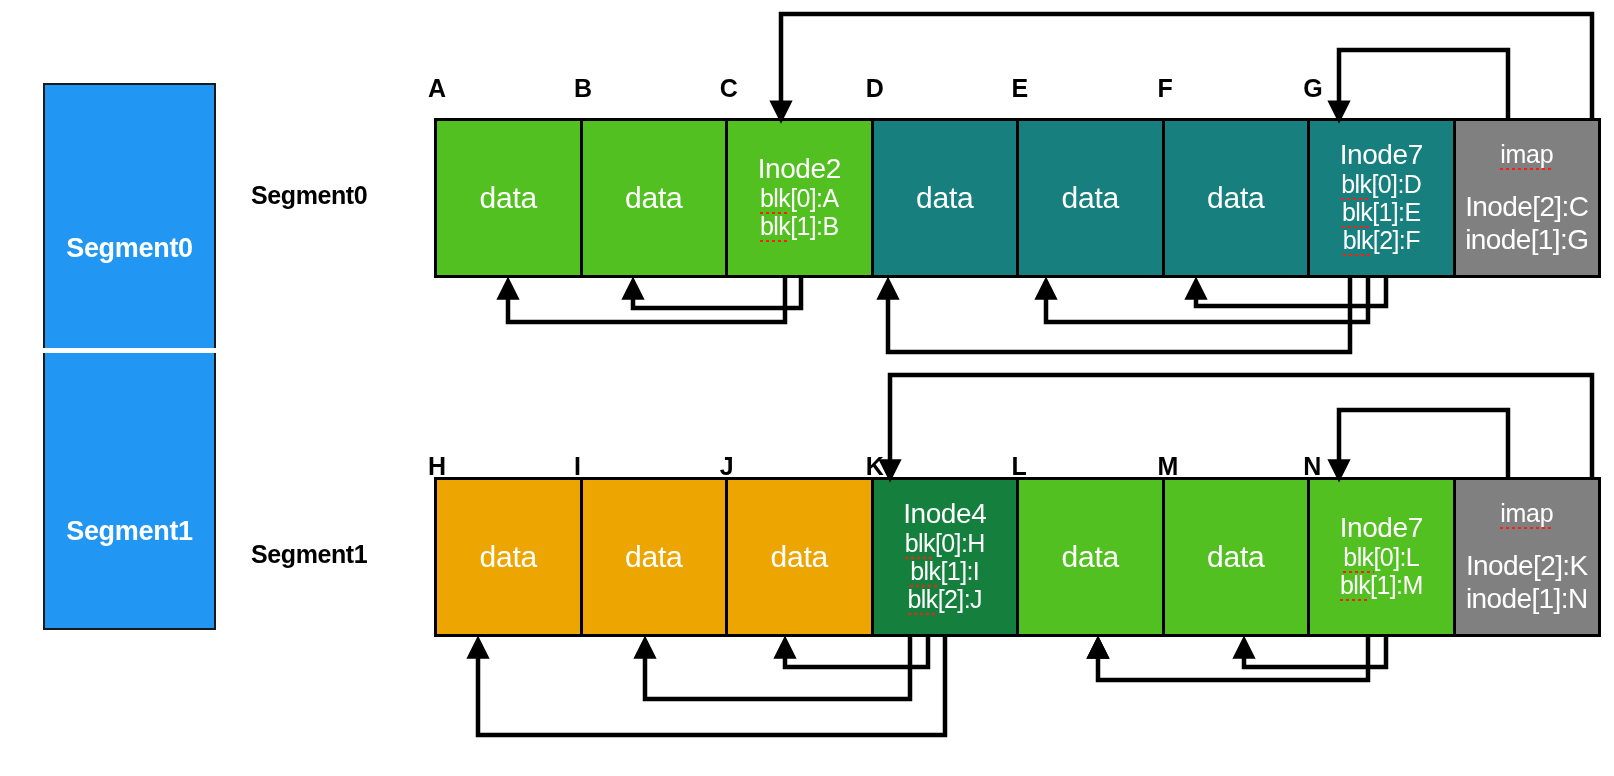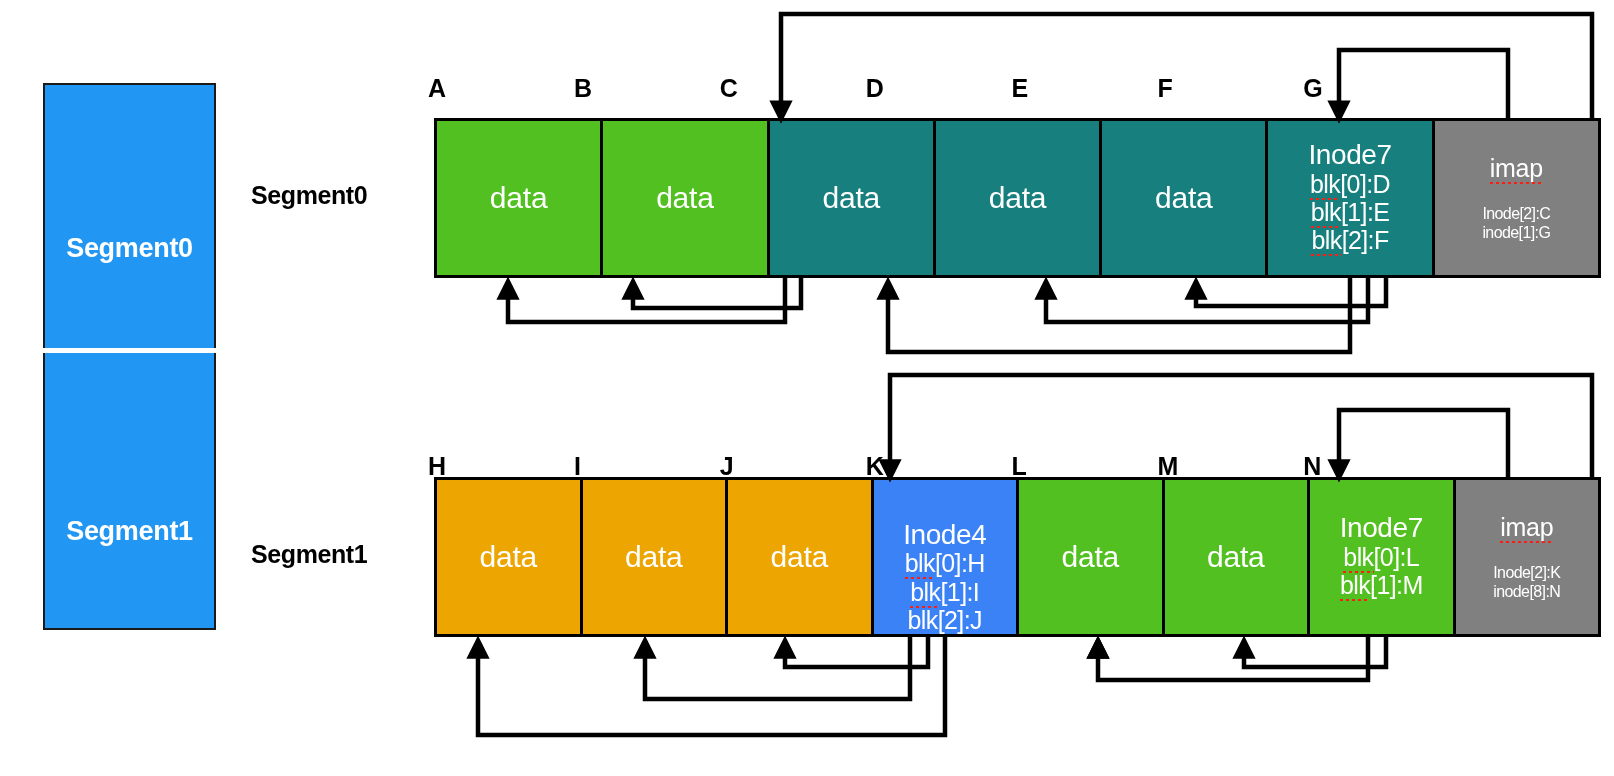--- a/index.html
+++ b/index.html
@@ -42,21 +42,21 @@
   .cell:last-child{border-right:none;}
 
   .cell .data-txt{color:#ffffff;font-size:30px;letter-spacing:-0.2px;}
 
   .cell .inode-title{color:#ffffff;font-size:28px;line-height:1.02;
                      letter-spacing:-0.4px;}
   .cell .blkline{color:#ffffff;font-size:25px;line-height:1.13;
                  letter-spacing:-0.6px;white-space:nowrap;}
   .cell .imap-title{color:#ffffff;font-size:25px;letter-spacing:-0.3px;
                     margin-bottom:22px;}
-  .cell .imapline{color:#ffffff;font-size:16px;line-height:1.15;
+  .cell .imapline{color:#ffffff;font-size:28px;line-height:1.15;
                   letter-spacing:-0.6px;white-space:nowrap;}
 
   
   .sq{position:relative;}
   .sq::after{content:"";position:absolute;left:0;right:0;bottom:-2px;height:2px;
              background-image:linear-gradient(to right,#ff1d12 0 3px,
                              transparent 3px 6px);
              background-size:6px 2px;background-repeat:repeat-x;}
 
   svg.wires{position:absolute;left:0;top:0;width:1614px;height:776px;
@@ -97,20 +97,25 @@
       <div class="blk-letter" style="left: 1303.25px; top: 452px;">N</div>
     </div>
 
   <div class="row" id="row0">
       <div class="cell" style="background: rgb(83, 192, 33);">
         <div class="data-txt">data</div>
       </div>
       <div class="cell" style="background: rgb(83, 192, 33);">
         <div class="data-txt">data</div>
       </div>
+      <div class="cell" style="background: rgb(83, 192, 33);">
+        <div class="inode-title">Inode2</div>
+        <div class="blkline"><span class="sq">blk</span>[0]:A</div>
+        <div class="blkline"><span class="sq">blk</span>[1]:B</div>
+      </div>
       <div class="cell" style="background: rgb(23, 128, 126);">
         <div class="data-txt">data</div>
       </div>
       <div class="cell" style="background: rgb(23, 128, 126);">
         <div class="data-txt">data</div>
       </div>
       <div class="cell" style="background: rgb(23, 128, 126);">
         <div class="data-txt">data</div>
       </div>
       <div class="cell" style="background: rgb(23, 128, 126);">
@@ -128,41 +133,41 @@
   <div class="row" id="row1">
       <div class="cell" style="background: rgb(237, 165, 2);">
         <div class="data-txt">data</div>
       </div>
       <div class="cell" style="background: rgb(237, 165, 2);">
         <div class="data-txt">data</div>
       </div>
       <div class="cell" style="background: rgb(237, 165, 2);">
         <div class="data-txt">data</div>
       </div>
-      <div class="cell" style="background: #3b82f6; justify-content: flex-end;">
+      <div class="cell" style="background: #15803d;">
         <div class="inode-title">Inode4</div>
         <div class="blkline"><span class="sq">blk</span>[0]:H</div>
         <div class="blkline"><span class="sq">blk</span>[1]:I</div>
         <div class="blkline"><span class="sq">blk</span>[2]:J</div>
       </div>
       <div class="cell" style="background: rgb(83, 192, 33);">
         <div class="data-txt">data</div>
       </div>
       <div class="cell" style="background: rgb(83, 192, 33);">
         <div class="data-txt">data</div>
       </div>
       <div class="cell" style="background: rgb(83, 192, 33);">
         <div class="inode-title">Inode7</div>
         <div class="blkline"><span class="sq">blk</span>[0]:L</div>
         <div class="blkline"><span class="sq">blk</span>[1]:M</div>
       </div>
       <div class="cell" style="background: rgb(128, 128, 128);">
         <div class="imap-title"><span class="sq">imap</span></div>
         <div class="imapline">Inode[2]:K</div>
-        <div class="imapline">inode[8]:N</div>
+        <div class="imapline">inode[1]:N</div>
       </div>
     </div>
 
   <svg class="wires" viewBox="0 0 1614 776">
     <defs>
       <marker id="ah" viewBox="0 0 12 12" refX="6" refY="6" markerWidth="6.2" markerHeight="6.2" orient="auto-start-reverse">
         <path d="M1,1 L11,6 L1,11 z" fill="#000"></path>
       </marker>
     </defs>
     <g fill="none" stroke="#000" stroke-width="4.5" marker-end="url(#ah)">

